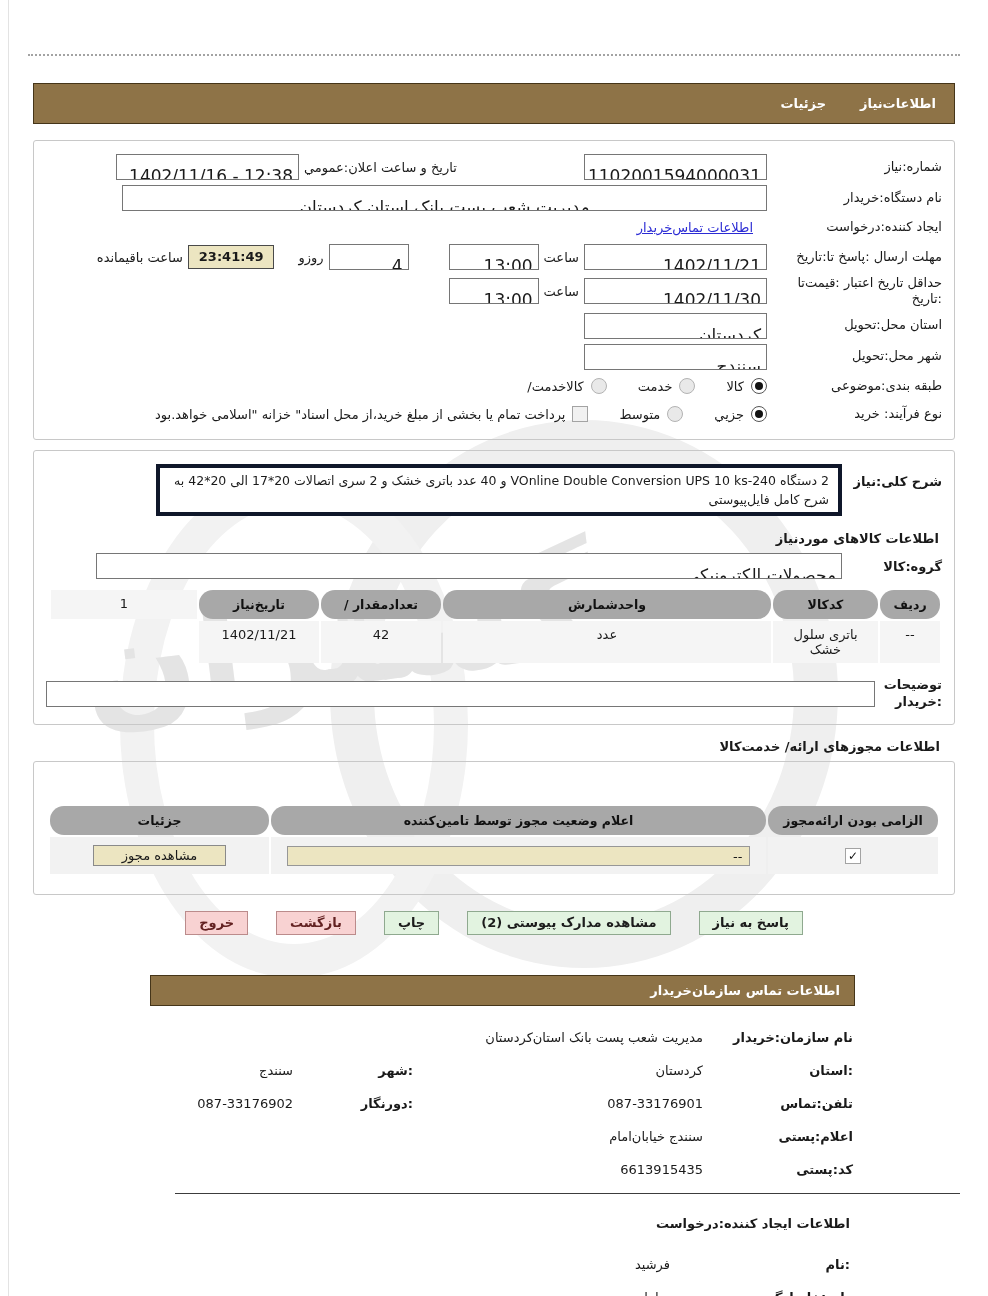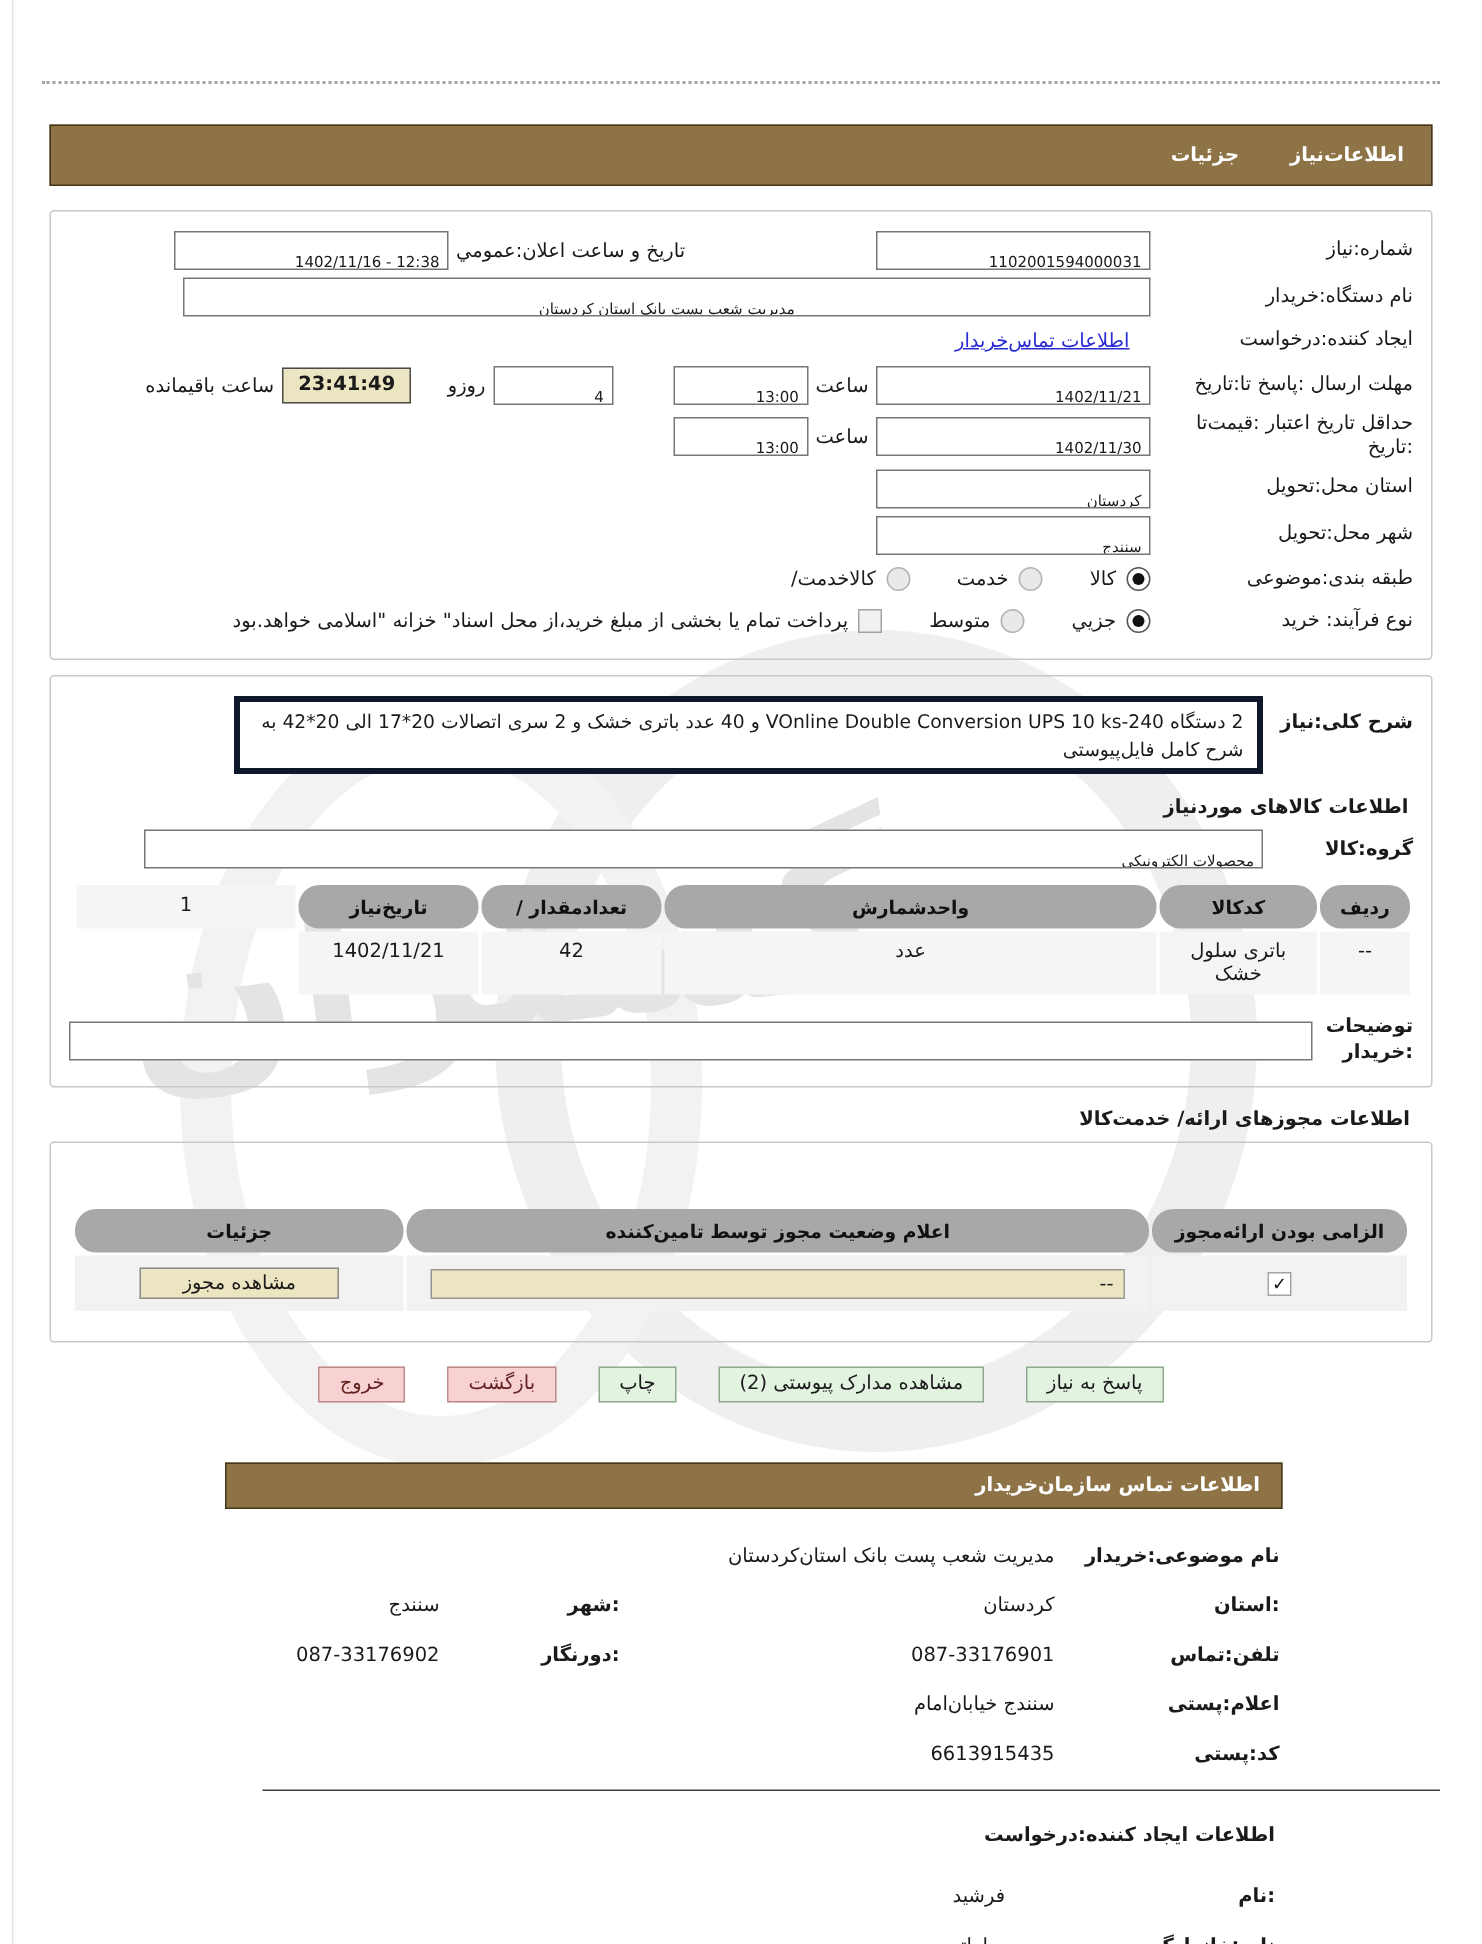--- a/index.html
+++ b/index.html
@@ -21,21 +21,21 @@
   .brownbar{background:#8e7347;border:1px solid #453519;color:#fff;box-sizing:border-box;}
   .tabbar{margin:27px 33px 0;height:41px;display:flex;align-items:center;gap:34px;
           padding:0 18px;font-weight:bold;font-size:13px;}
   .tab{cursor:pointer;}
 
   .panel{border:1px solid #c8c8c8;border-radius:3px;margin:16px 33px 0;padding:8px 12px;background:transparent;}
 
   .frow{display:flex;align-items:center;margin:5px 0;gap:5px;min-height:23px;}
   .lbl{width:170px;flex:none;line-height:1.25;}
   .box{border:1px solid #767676;background:#fff;height:20px;line-height:18px;padding:12px 5px;
-       box-sizing:border-box;white-space:nowrap;overflow:hidden;text-align:right;font-size:10px;}
+       box-sizing:border-box;white-space:nowrap;overflow:hidden;text-align:right;font-size:17px;}
   .w183{width:183px}.w90{width:90px}.w80{width:80px}.w645{width:645px}.w480{width:480px}.w670{width:746px}
   .leftgrp{margin-inline-start:auto;margin-inline-end:70px;display:flex;align-items:center;gap:5px;}
   .gap30{width:30px;flex:none}.gap14{width:14px;flex:none}
   .link{color:#2b2bd4;text-decoration:underline;cursor:pointer;white-space:nowrap;margin-inline-start:14px;}
   .beige{background:#ece5c1;border:1px solid #4a4a4a;font-weight:bold;padding:0 10px;height:22px;line-height:22px;}
   .radio{width:14px;height:14px;border-radius:50%;background:#e9e9e9;border:1px solid #b3b3b3;
          display:inline-block;flex:none;position:relative;cursor:pointer;}
   .radio.on{background:#fff;border-color:#555;}
   .radio.on::after{content:"";position:absolute;inset:3px;border-radius:50%;background:#111;}
   .chk{width:14px;height:14px;border:1px solid #a3a3a3;background:#f1f1f1;display:inline-flex;
@@ -56,21 +56,21 @@
 
   .outheading{font-weight:bold;margin:14px 48px 0;}
   .permitpanel{margin-top:7px;padding-bottom:20px;}
   .ptable{display:grid;grid-template-columns:170px 495px 1fr;gap:2px;margin:36px 4px 0;}
   .pcell{background:#f2f2f2;padding:8px 6px;display:flex;align-items:center;justify-content:center;}
   .statusbox{background:#ece5c1;border:1px solid #979797;width:96%;height:20px;line-height:20px;
              padding:0 7px;box-sizing:border-box;text-align:right;}
   .btn-beige{background:#ece5c1;border:1px solid #8a8a8a;padding:2px 28px;cursor:pointer;}
 
   .btnrow{display:flex;justify-content:center;gap:28px;margin-top:16px;}
-  .btn{border:1px solid;padding:2px 13px;font-size:13px;line-height:18px;cursor:pointer;white-space:nowrap;}
+  .btn{border:1px solid;padding:2px 13px;font-size:13px;line-height:18px;cursor:pointer;white-space:nowrap;font-weight:bold;}
   .btn-green{background:#e2f3e0;border-color:#8fa98f;color:#1c1c1c;}
   .btn-pink{background:#f8d2d2;border-color:#bb8b8b;color:#632222;}
 
   .bar2{width:705px;margin:40px 133px 0 0;height:31px;display:flex;align-items:center;
         padding:0 14px;font-weight:bold;font-size:13px;}
 
   .contact{margin:22px 135px 0 0;}
   .crow{display:flex;align-items:center;margin:0 0 14px 0;min-height:19px;}
   .cl{width:150px;font-weight:bold;flex:none;}
   .cv{width:290px;flex:none;}
@@ -251,21 +251,21 @@
       <span class="btn btn-pink">بازگشت</span>
       <span class="btn btn-pink">خروج</span>
     </div>
 
     <div class="bar2 brownbar">
       <span>اطلاعات  تماس سازمان‌خریدار</span>
     </div>
 
     <div class="contact">
       <div class="crow">
-        <span class="cl">نام موضوعی:خریدار</span>
+        <span class="cl">نام سازمان:خریدار</span>
         <span class="cv">مدیریت شعب پست بانک استان‌کردستان</span>
       </div>
       <div class="crow">
         <span class="cl">:استان</span>
         <span class="cv">کردستان</span>
         <span class="cl2">:شهر</span>
         <span class="cv2">سنندج</span>
       </div>
       <div class="crow">
         <span class="cl">تلفن:تماس</span>

